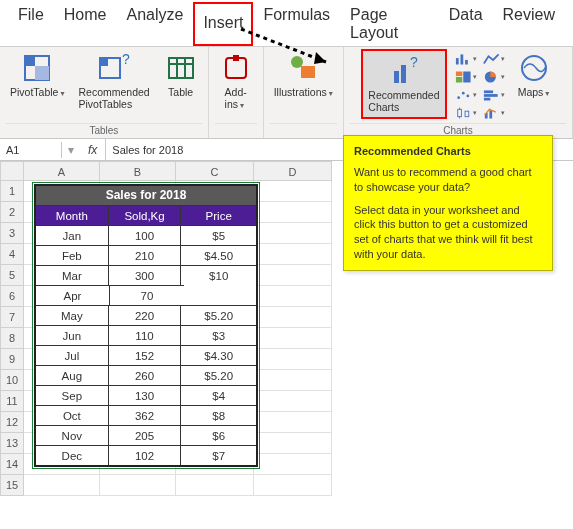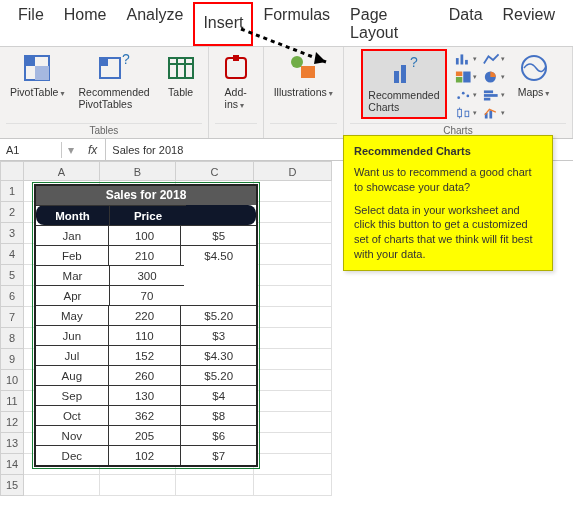--- a/index.html
+++ b/index.html
@@ -42,21 +42,21 @@
 .colhdr { height: 20px; background: #f0f0f0; border: 1px solid #d0d0d0; border-left: none; text-align: center; font-size: 11px; color: #555; line-height: 20px; }
 .colhdr.wA { width: 76px; } .colhdr.wB { width: 76px; } .colhdr.wC { width: 78px; } .colhdr.wD { width: 78px; }
 .cells { position: relative; }
 .row { display: flex; }
 .cell { height: 21px; border-right: 1px solid #e0e0e0; border-bottom: 1px solid #e0e0e0; }
 .cell.wA { width: 76px; } .cell.wB { width: 76px; } .cell.wC { width: 78px; } .cell.wD { width: 78px; }
 
 
 .tbl { position: absolute; left: 10px; top: 3px; width: 224px; border: 2px solid #222; background: #fff; outline: 1px solid #1a7f37; outline-offset: 1px; }
 .tbl .title { background: #595959; color: #fff; font-weight: bold; text-align: center; height: 19px; line-height: 19px; font-size: 12px; }
-.tbl .hdr { display: flex; background: #0f172a; color: #fff; font-weight: bold; border-radius: 8px; }
+.tbl .hdr { display: flex; background: #4c1d95; color: #fff; font-weight: normal; }
 .tbl .hdr > div, .tbl .trow > div { border-right: 1px solid #333; border-top: 1px solid #333; height: 20px; line-height: 20px; text-align: center; font-size: 11.5px; }
 .tbl .hdr > div:last-child, .tbl .trow > div:last-child { border-right: none; }
 .tbl .cA { width: 74px; } .tbl .cB { width: 74px; } .tbl .cC { width: 76px; }
 .tbl .trow { display: flex; }
 
 
 .tooltip { position: absolute; left: 343px; top: 135px; width: 210px; background: #ffff00; border: 1px solid #b0b000; padding: 8px 10px; font-size: 11px; line-height: 1.35; box-shadow: 2px 2px 4px rgba(0,0,0,0.15); }
 .tooltip .tt-title { font-weight: bold; margin-bottom: 6px; }
 
 
@@ -366,36 +366,38 @@
             <div class="cell wB"></div>
             <div class="cell wC"></div>
             <div class="cell wD"></div>
           </div>
         </div>
 
       <div class="tbl">
         <div class="title">Sales for 2018</div>
         <div class="hdr">
           <div class="cA">Month</div>
+          <div class="cB">Sold,Kg</div>
           <div class="cC">Price</div>
         </div>
         <div id="tblrows">
             <div class="trow">
               <div class="cA">Jan</div>
               <div class="cB">100</div>
               <div class="cC">$5</div>
             </div>
             <div class="trow">
               <div class="cA">Feb</div>
               <div class="cB">210</div>
               <div class="cC">$4.50</div>
             </div>
             <div class="trow">
               <div class="cA">Mar</div>
               <div class="cB">300</div>
+              <div class="cC">$10</div>
             </div>
             <div class="trow">
               <div class="cA">Apr</div>
               <div class="cB">70</div>
             </div>
             <div class="trow">
               <div class="cA">May</div>
               <div class="cB">220</div>
               <div class="cC">$5.20</div>
             </div>

